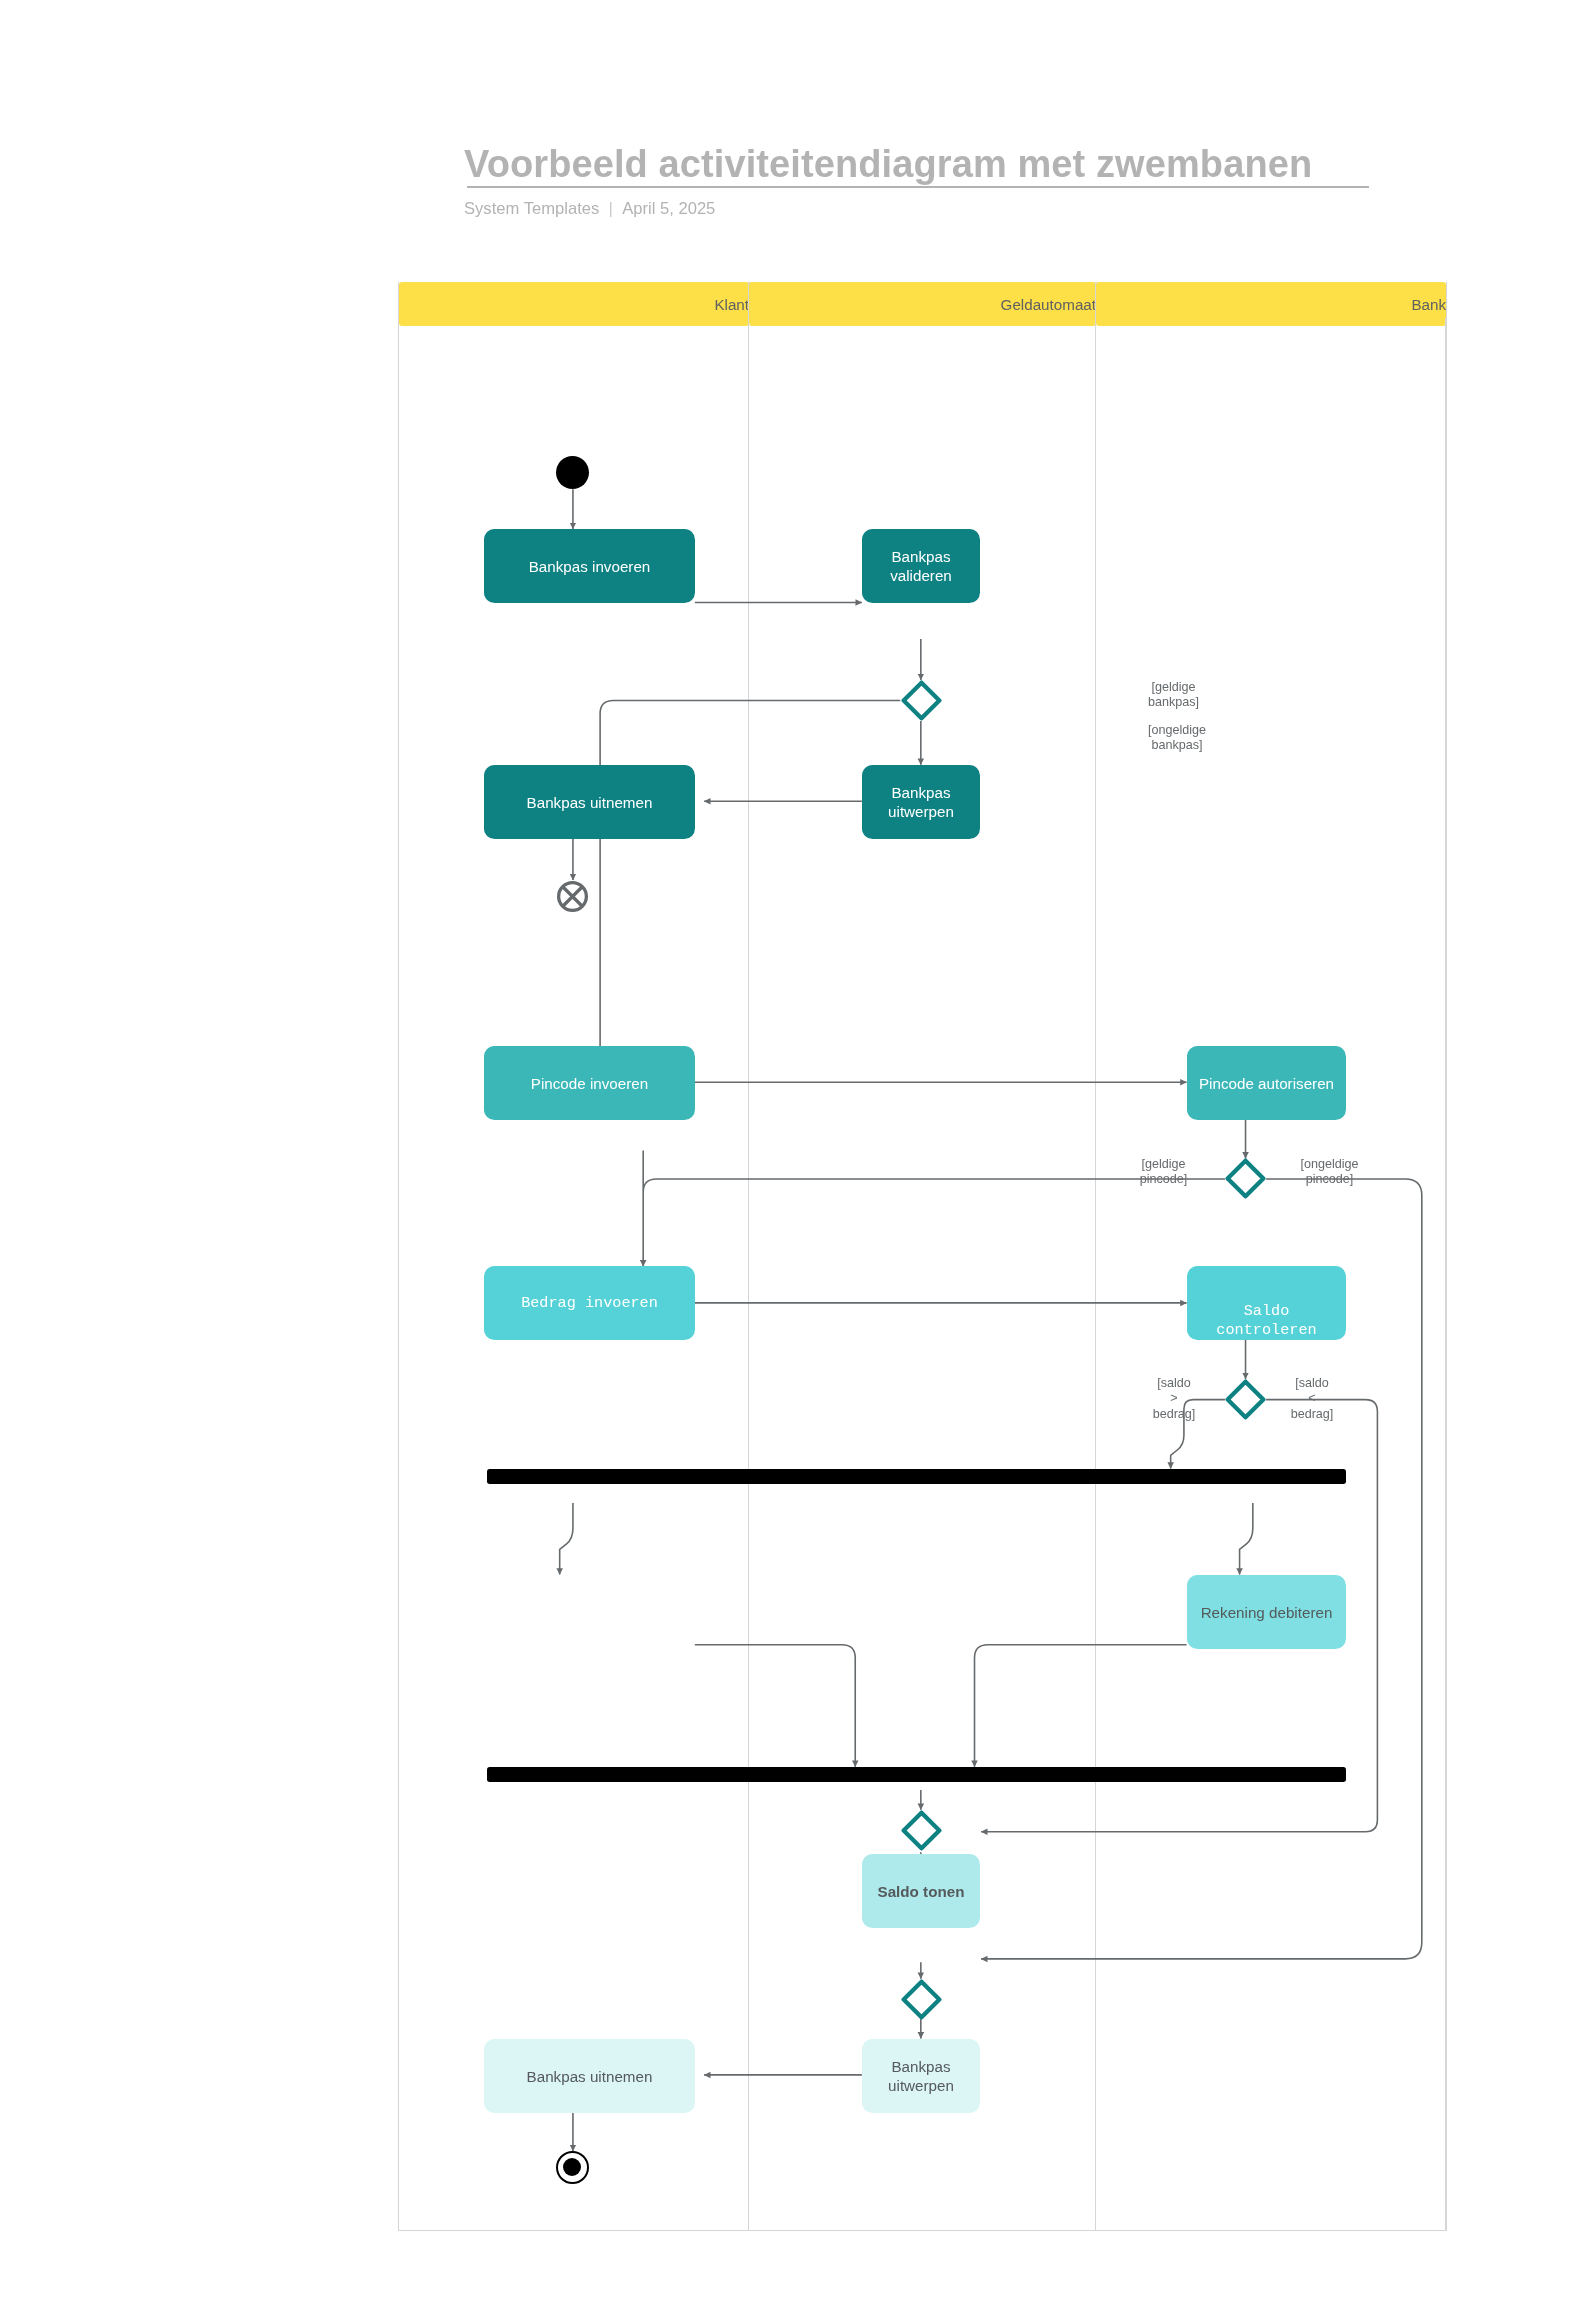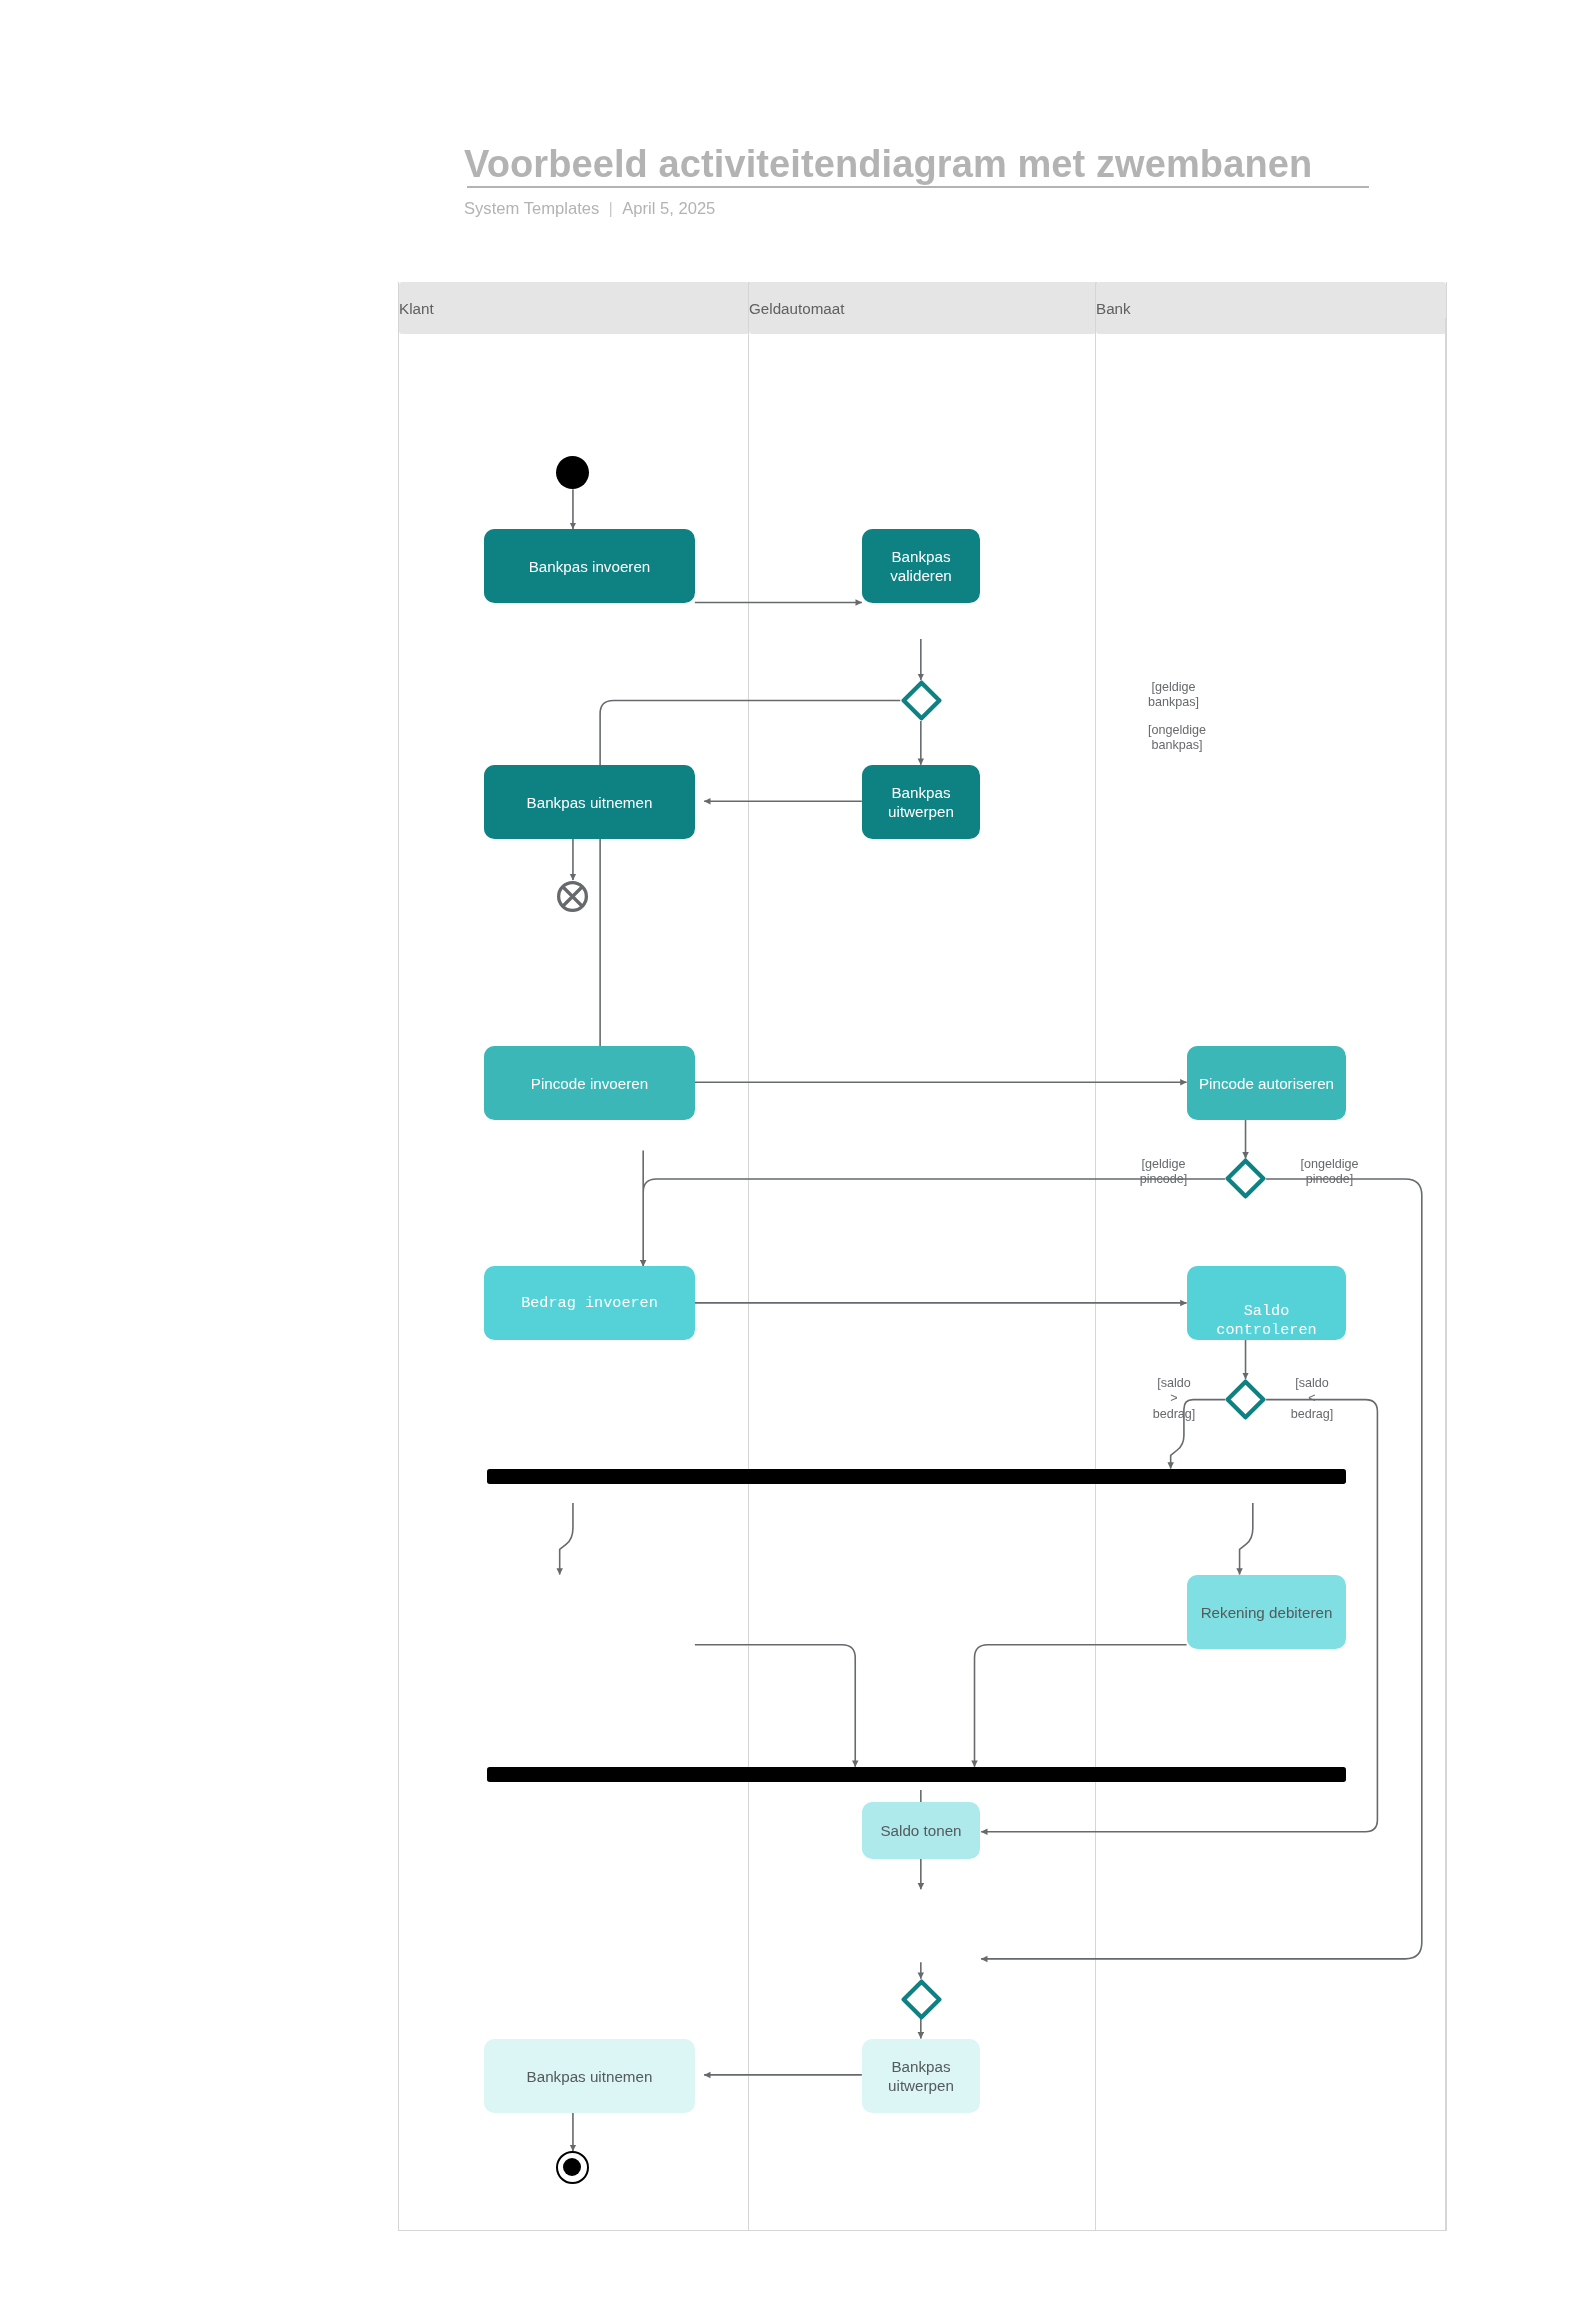--- a/index.html
+++ b/index.html
@@ -12,22 +12,22 @@
          font-size:38px;font-weight:bold;color:#b3b3b3;letter-spacing:0.1px;white-space:nowrap;}
   #title-rule{position:absolute;left:467px;top:186px;width:902px;height:2px;background:#b3b3b3;}
   #subtitle{position:absolute;left:464px;top:199px;width:663px;
             font-size:16.6px;color:#b3b3b3;white-space:nowrap;}
   #subtitle .sep{display:inline-block;margin:0 9.3px;color:#c9c9c9;}
 
   
   #canvas{position:absolute;left:398px;top:282px;width:1047px;height:1949px;}
   .lane{position:absolute;top:0;bottom:0;border-left:0.7px solid #d6d6d6;border-right:0.7px solid #d6d6d6;}
   .lane-body{position:absolute;top:36px;bottom:0;left:0;right:0;background:#fff;}
-  .lane-head{position:absolute;left:0;top:0;height:52px;right:0;background:#e5e5e5;
-             border-radius:3.3px;display:flex;align-items:center;justify-content:flex-start;}
+  .lane-head{position:absolute;left:0;top:0;height:44px;right:0;background:#fde047;
+             border-radius:3.3px;display:flex;align-items:center;justify-content:flex-end;}
   .lane-head span{font-size:15.2px;color:#606060;}
   #lane-0{left:0;width:350px;}
   #lane-1{left:350px;width:347px;}
   #lane-2{left:697px;width:350px;}
   #canvas-border{position:absolute;left:0;top:36px;width:1046px;height:1912px;
                  border:0.7px solid #d6d6d6;border-top:none;pointer-events:none;}
 
   
   #edges{position:absolute;left:0;top:0;width:1047px;height:1949px;}
 
@@ -215,21 +215,21 @@
     </div>
 
     <div class="bar" style="left:89px;top:1485px;width:859px;"></div>
 
     <div class="diamond" style="left:503px;top:1528px;">
       <svg viewBox="0 0 62 62" width="41" height="41">
         <path d="M31,4 L58,31 L31,58 L4,31 Z" fill="#fff" stroke="#0e8183" stroke-width="6.5" stroke-linejoin="round"></path>
       </svg>
     </div>
 
-    <div class="node t5" style="left:464px;top:1520px;width:118px;height:57px;">
+    <div class="node t5" style="left:464px;top:1572px;width:118px;height:74px;font-weight:bold;">
       <span>Saldo tonen</span>
     </div>
 
     <div class="diamond" style="left:503px;top:1697px;">
       <svg viewBox="0 0 62 62" width="41" height="41">
         <path d="M31,4 L58,31 L31,58 L4,31 Z" fill="#fff" stroke="#0e8183" stroke-width="6.5" stroke-linejoin="round"></path>
       </svg>
     </div>
 
     <div class="node t6" style="left:464px;top:1757px;width:118px;height:74px;">

